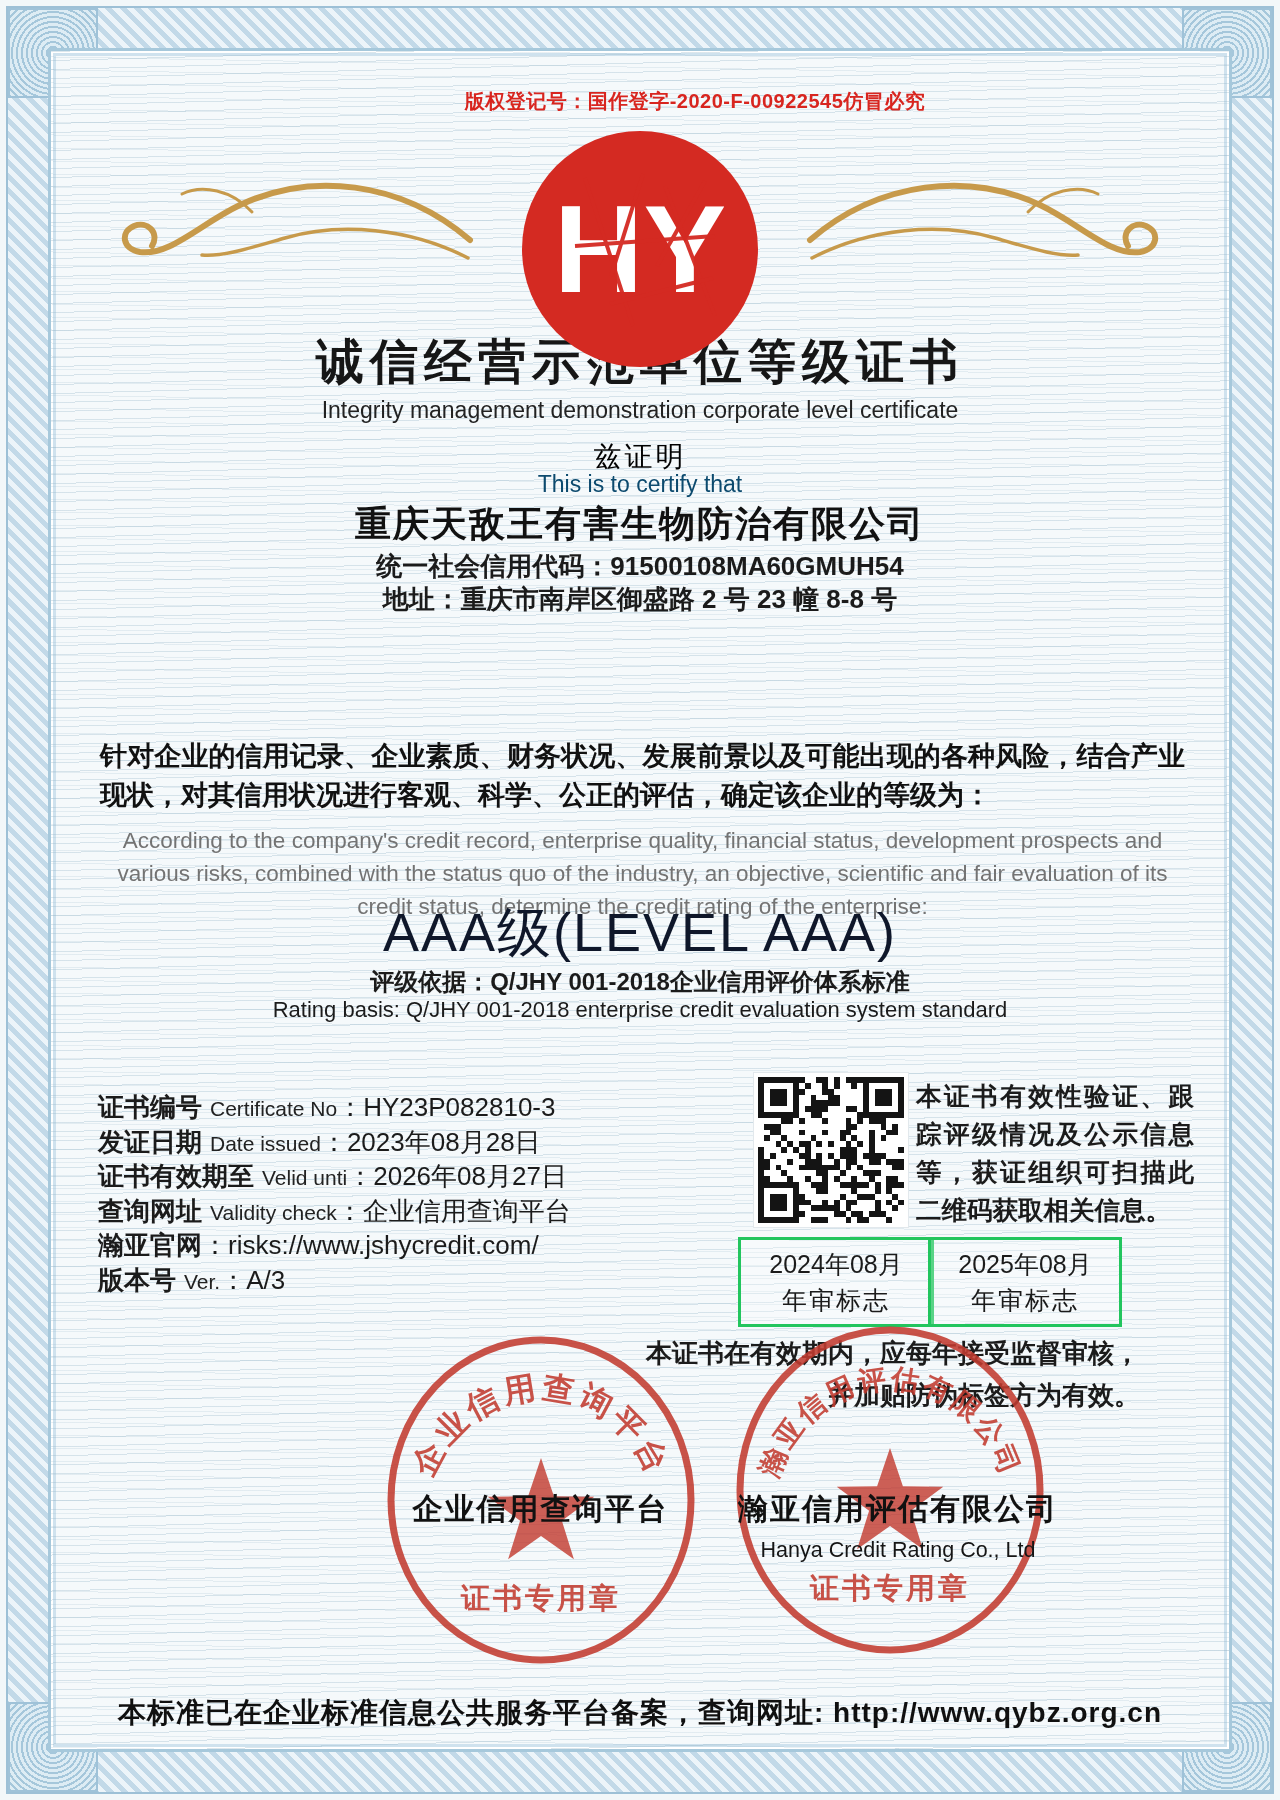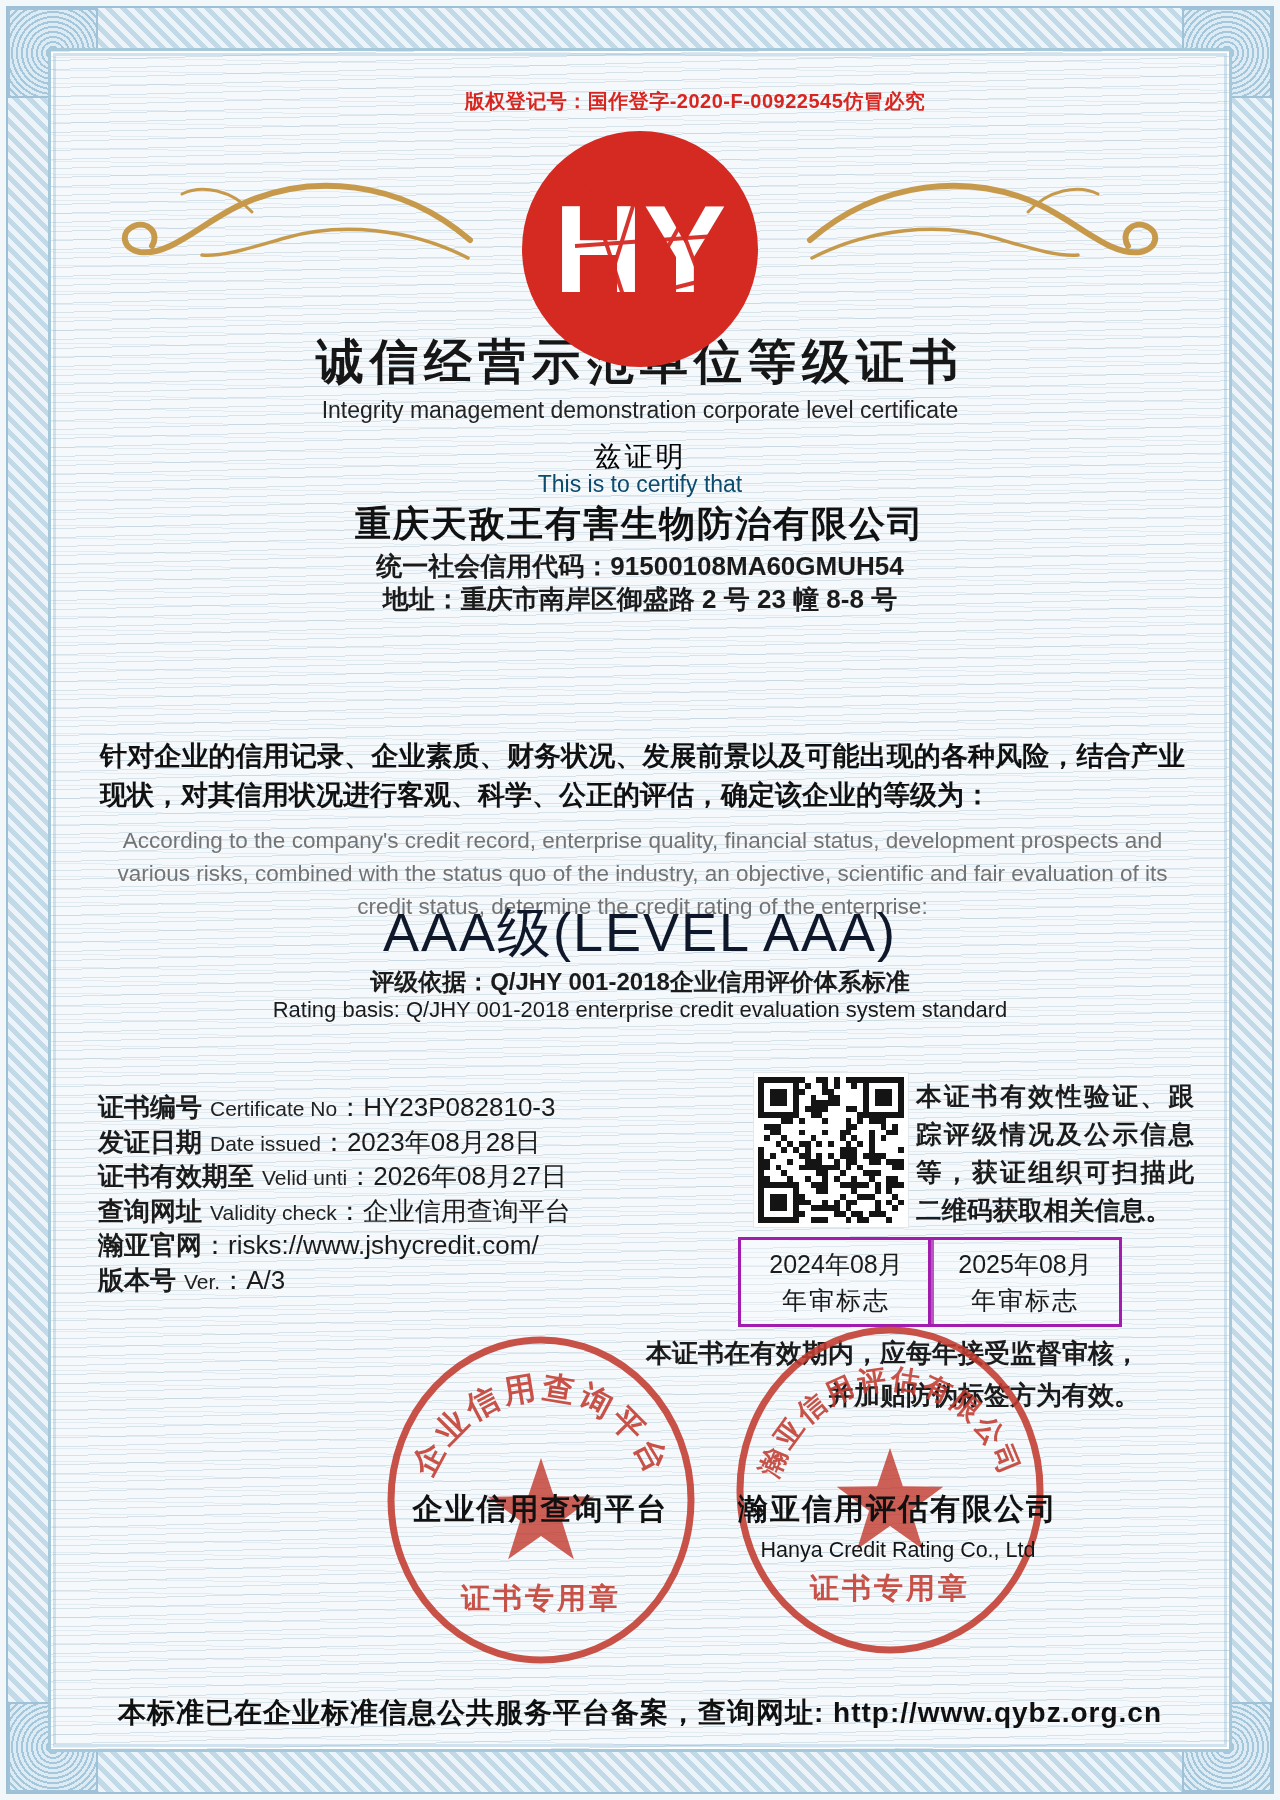--- a/index.html
+++ b/index.html
@@ -45,21 +45,21 @@
   .d-zh{font-size:26px;font-weight:600;}
   .d-en{font-size:21px;font-weight:400;margin-left:8px;color:#222;}
   .d-val{font-size:26px;font-weight:500;}
 
   .qr-box{left:753px;top:1072px;background:#fff;padding:4px;border:1px solid #e2e8ec;}
   #qr-grid{display:grid;grid-template-columns:repeat(25,1fr);grid-auto-rows:1fr;width:146px;height:146px;background:#fff;}
   #qr-grid i{display:block;}
   #qr-grid i.on{background:#141414;}
   .qr-note{left:916px;top:1077px;width:278px;font-size:25.5px;line-height:38px;font-weight:600;text-align:justify;}
 
-  .audit-box{top:1237px;height:78px;border:3px solid #a21caf;text-align:center;
+  .audit-box{top:1237px;height:78px;border:3px solid #22c55e;text-align:center;
              padding-top:6px;box-sizing:content-box;background:rgba(255,255,255,.25);}
   .ab-1{left:738px;width:190px;}
   .ab-2{left:928px;width:188px;}
   .audit-box .m{font-size:25px;line-height:36px;}
   .audit-box .l{font-size:25px;line-height:36px;letter-spacing:2px;}
   .audit-note{left:600px;width:540px;top:1332px;text-align:right;font-size:26px;line-height:42px;font-weight:600;}
 
   .sig{z-index:5;}
   .sig-left{left:388px;width:305px;top:1489px;text-align:center;}
   .sig-right{left:733px;width:330px;top:1489px;text-align:center;}

